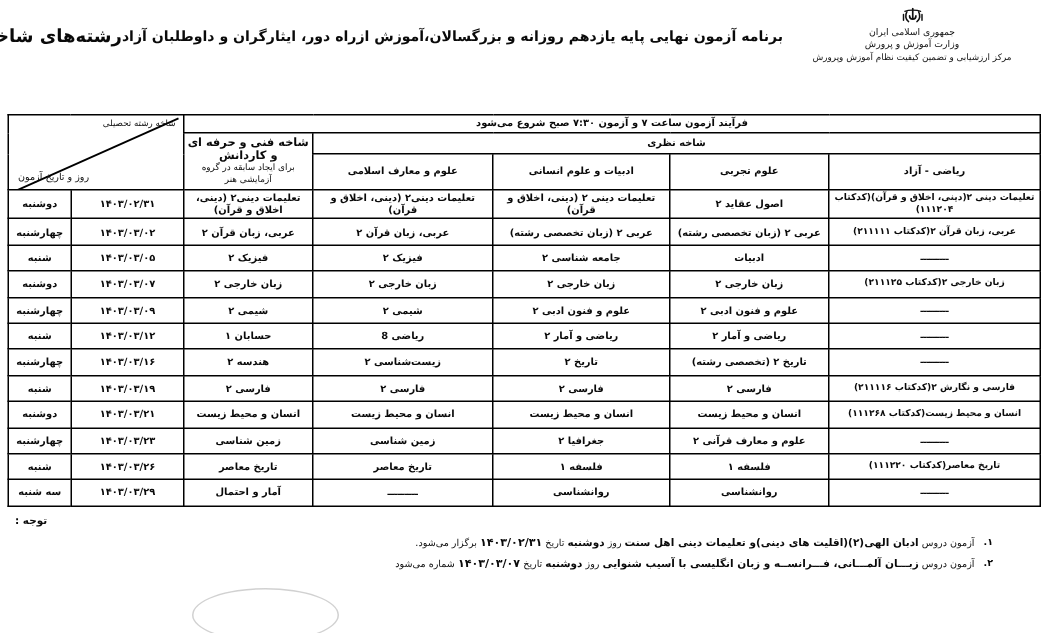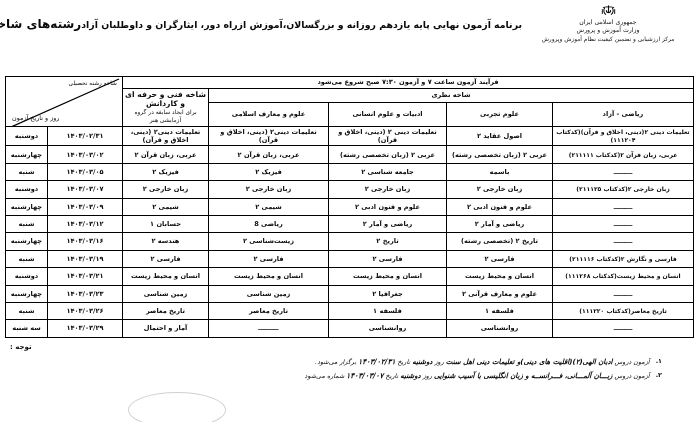--- a/index.html
+++ b/index.html
@@ -103,21 +103,21 @@
   .notes{
     padding:3px 10px 0 10px;box-sizing:border-box;
     font-size:6.6px;line-height:12px;
   }
   .notes-title{font-weight:bold;font-size:7px;text-align:left;margin-bottom:2px;}
   .note-item{
     display:flex;flex-direction:row;justify-content:flex-start;
     font-size:6.4px;line-height:13px;padding-right:28px;
   }
   .note-num{margin-left:6px;font-weight:bold;}
-  .note-txt{font-weight:normal;font-style:italic;}
+  .note-txt{font-weight:normal;}
   .note-txt b{font-weight:bold;font-size:7px;}
   .note-txt .dt{font-weight:bold;font-size:7.4px;}
 
   .stamp{
     position:absolute;left:128px;bottom:-6px;
     width:96px;height:34px;border:1px solid #9a9a9a;
     border-radius:50%;opacity:.45;
   }
 </style>
 </head>
@@ -211,21 +211,21 @@
             <td class="subj tv">عربی، زبان قرآن ۲(کدکتاب ۲۱۱۱۱۱)</td>
             <td class="subj">عربی ۲ (زبان تخصصی رشته)</td>
             <td class="subj">عربی ۲ (زبان تخصصی رشته)</td>
             <td class="subj">عربی، زبان قرآن ۲</td>
             <td class="subj">عربی، زبان قرآن ۲</td>
             <td class="date">۱۴۰۳/۰۳/۰۲</td>
             <td class="day">چهارشنبه</td>
           </tr>
           <tr class="body-row">
             <td class="subj tv empty">ـــــــــ</td>
-            <td class="subj">باسمه</td>
+            <td class="subj">ادبیات</td>
             <td class="subj">جامعه شناسی ۲</td>
             <td class="subj">فیزیک ۲</td>
             <td class="subj">فیزیک ۲</td>
             <td class="date">۱۴۰۳/۰۳/۰۵</td>
             <td class="day">شنبه</td>
           </tr>
           <tr class="body-row">
             <td class="subj tv">زبان خارجی ۲(کدکتاب ۲۱۱۱۲۵)</td>
             <td class="subj">زبان خارجی ۲</td>
             <td class="subj">زبان خارجی ۲</td>

